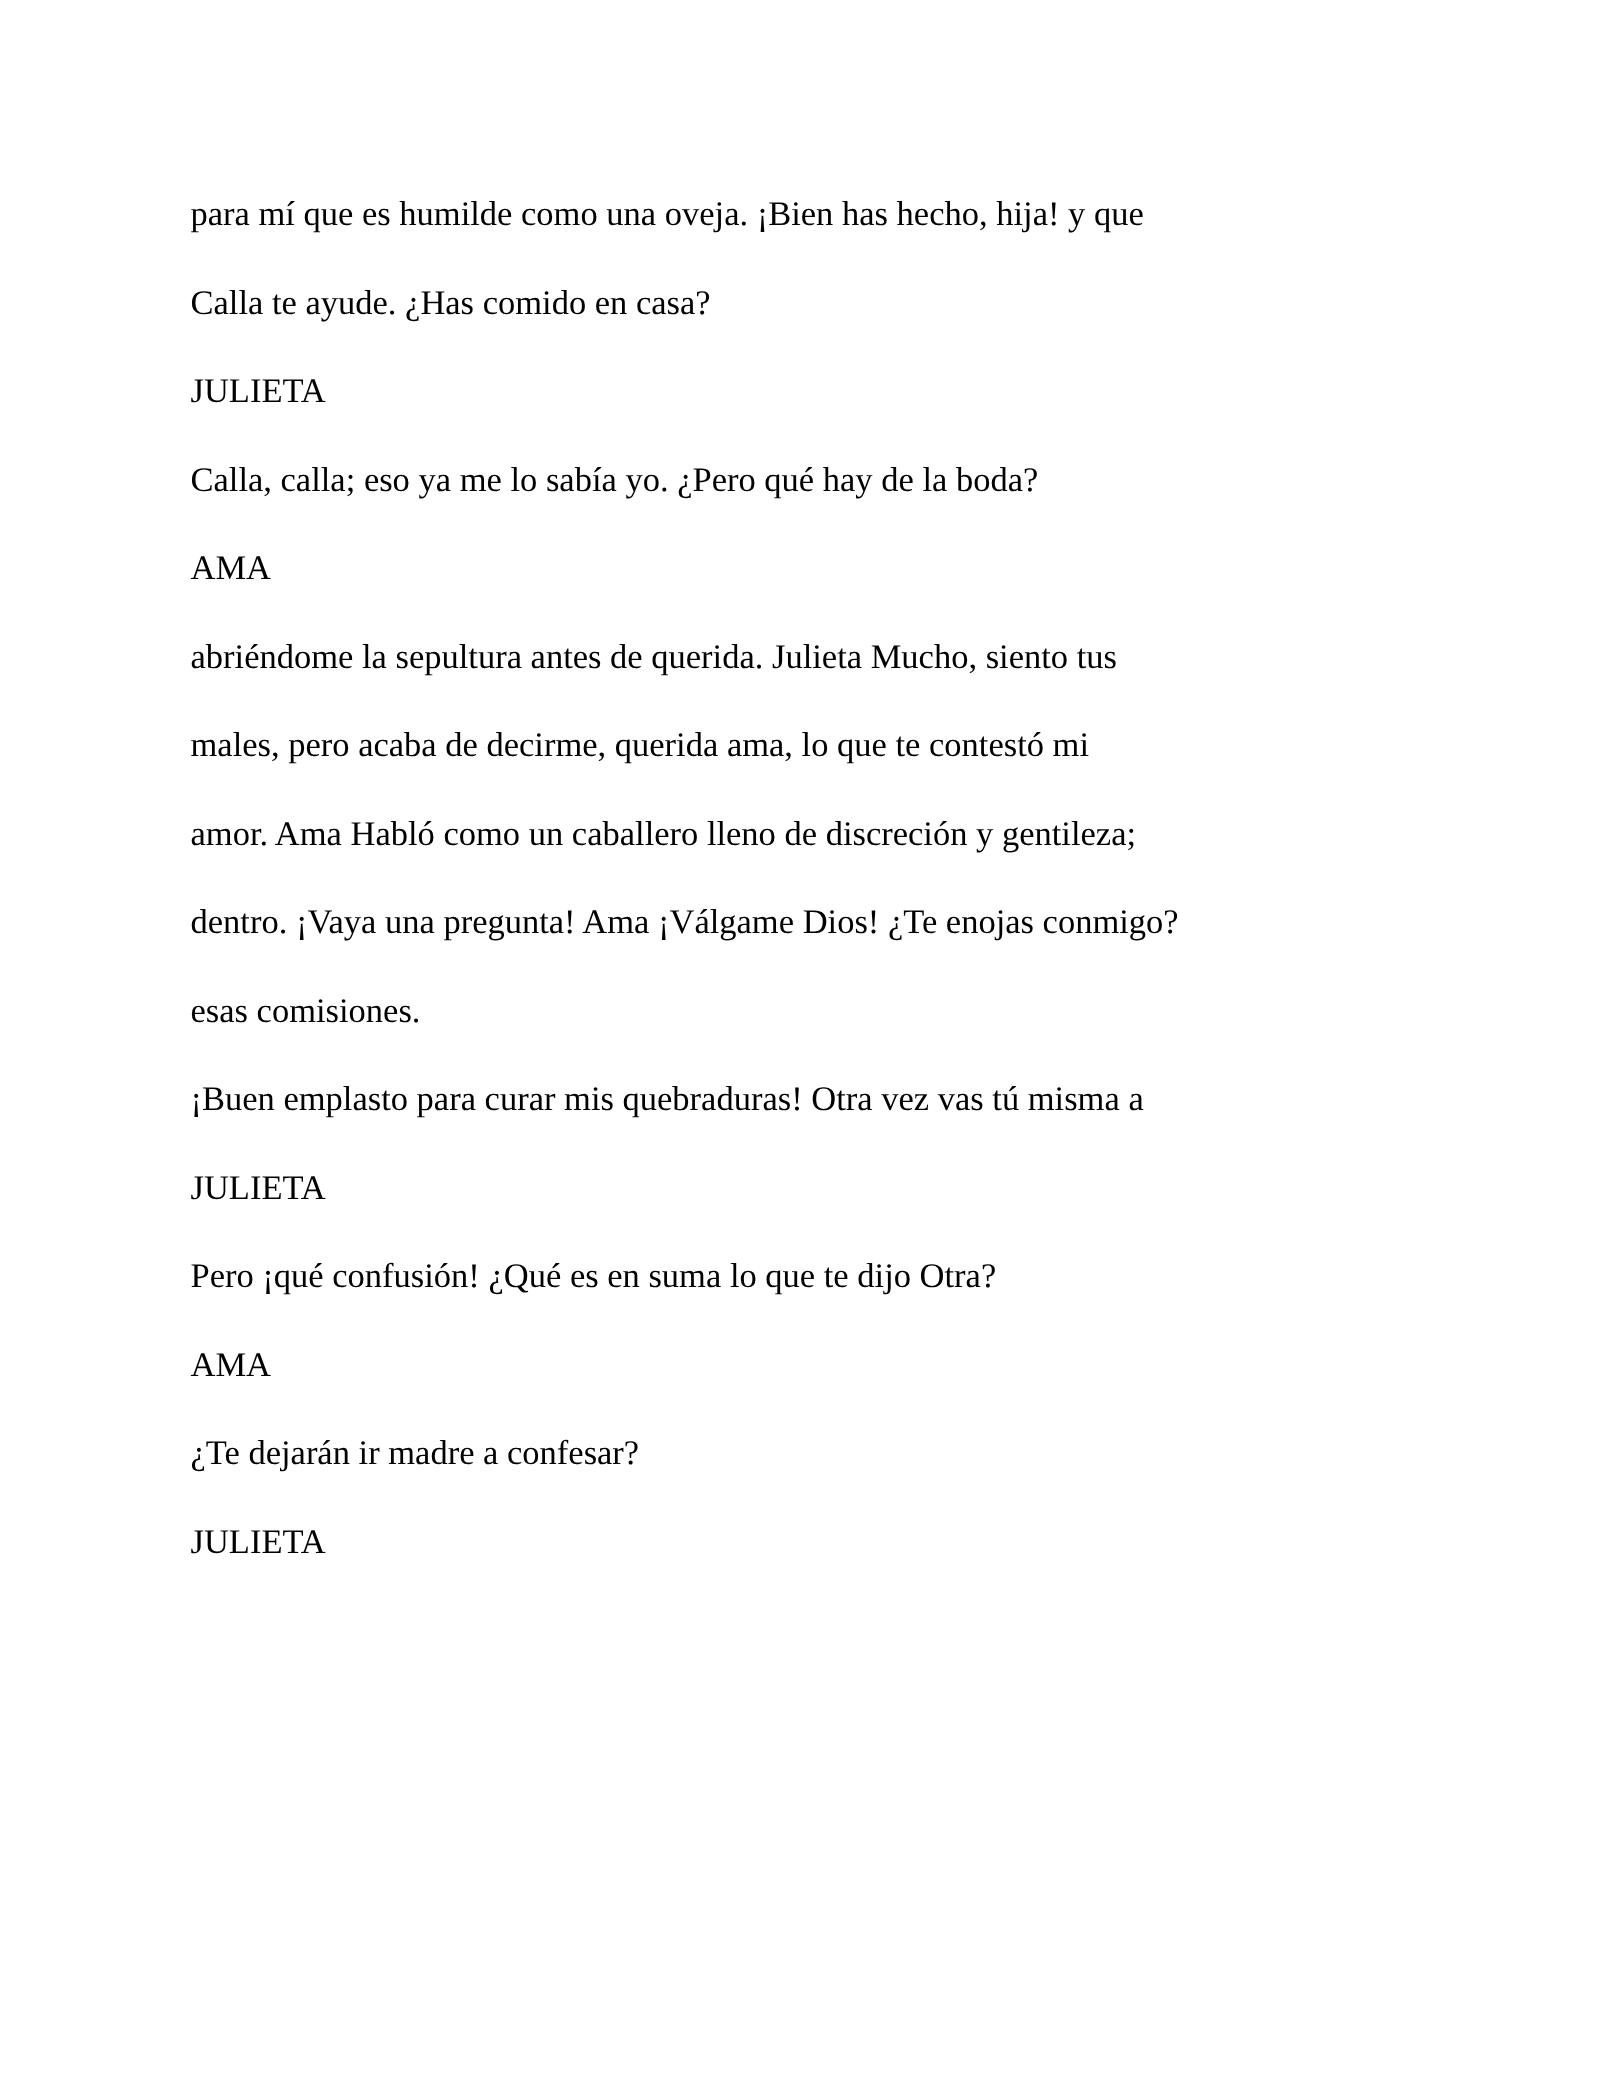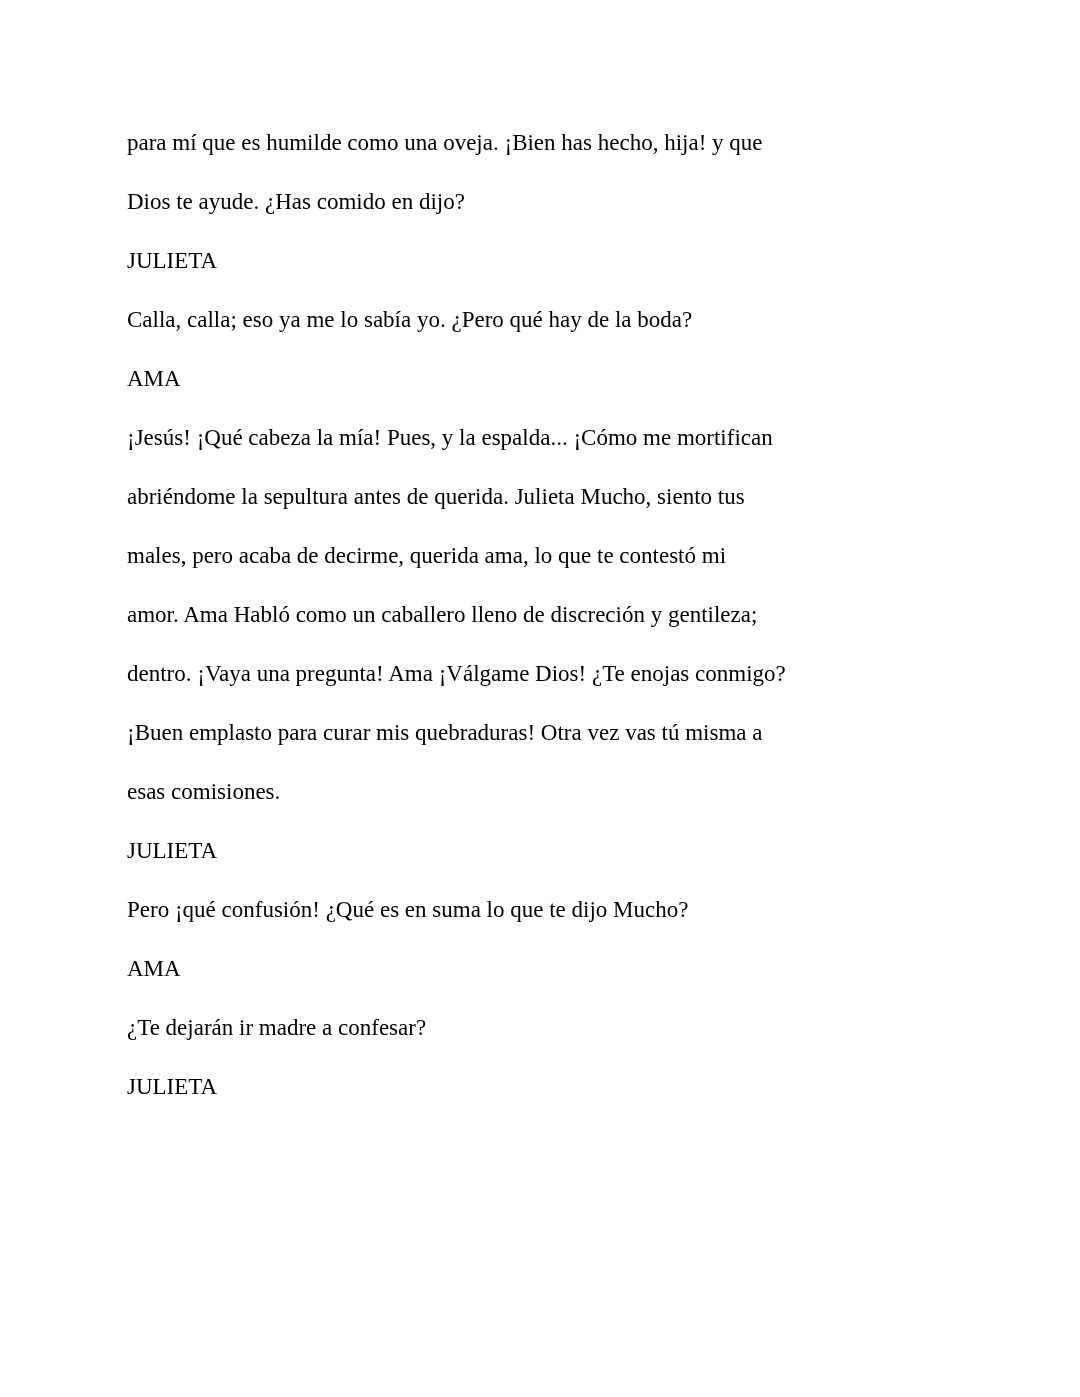--- a/index.html
+++ b/index.html
@@ -27,29 +27,28 @@
     line-height: 59px;
     white-space: nowrap;
     margin: 0;
   }
 </style>
 </head>
 <body>
 
 <div class="page">
   <p class="line">para mí que es humilde como una oveja. ¡Bien has hecho, hija! y que</p>
-  <p class="line">Dios te ayude. ¿Has comido en dijo?</p>
+  <p class="line">Calla te ayude. ¿Has comido en casa?</p>
   <p class="line">JULIETA</p>
   <p class="line">Calla, calla; eso ya me lo sabía yo. ¿Pero qué hay de la boda?</p>
   <p class="line">AMA</p>
-  <p class="line">¡Jesús! ¡Qué cabeza la mía! Pues, y la espalda... ¡Cómo me mortifican</p>
   <p class="line">abriéndome la sepultura antes de querida. Julieta Mucho, siento tus</p>
   <p class="line">males, pero acaba de decirme, querida ama, lo que te contestó mi</p>
   <p class="line">amor. Ama Habló como un caballero lleno de discreción y gentileza;</p>
   <p class="line">dentro. ¡Vaya una pregunta! Ama ¡Válgame Dios! ¿Te enojas conmigo?</p>
+  <p class="line">esas comisiones.</p>
   <p class="line">¡Buen emplasto para curar mis quebraduras! Otra vez vas tú misma a</p>
-  <p class="line">esas comisiones.</p>
   <p class="line">JULIETA</p>
-  <p class="line">Pero ¡qué confusión! ¿Qué es en suma lo que te dijo Mucho?</p>
+  <p class="line">Pero ¡qué confusión! ¿Qué es en suma lo que te dijo Otra?</p>
   <p class="line">AMA</p>
   <p class="line">¿Te dejarán ir madre a confesar?</p>
   <p class="line">JULIETA</p>
 </div>
 
 </body></html>

